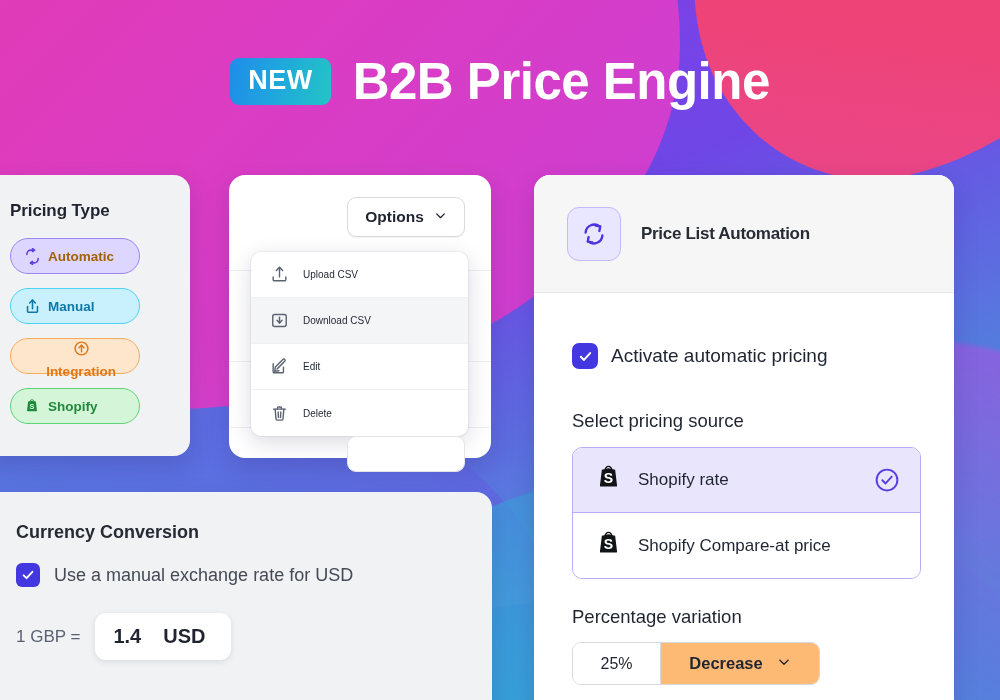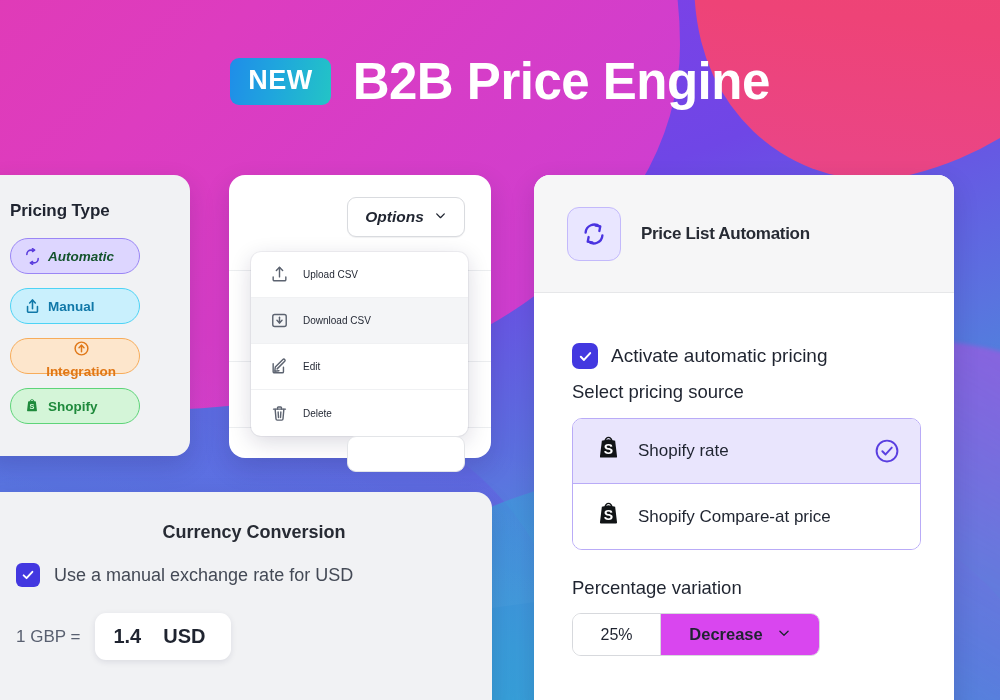--- a/index.html
+++ b/index.html
@@ -113,21 +113,21 @@
   .pill-list { margin-top: 17px; display: flex; flex-direction: column; gap: 14px; }
   .pill {
     width: 130px; height: 36px;
     border-radius: 18px;
     display: flex; align-items: center;
     gap: 7px; padding-left: 12px;
     font-size: 13.5px; font-weight: bold;
     border: 1.4px solid transparent;
   }
   .pill .glyph { display: flex; width: 18px; height: 18px; align-items: center; justify-content: center; flex: none; }
-  .pill-automatic  { background:#ddd6ff; border-color:#9a86f5; color:#14532d;font-style:italic; }
+  .pill-automatic  { background:#ddd6ff; border-color:#9a86f5; color:#a16207; }
   .pill-manual     { background:#c9f0fd; border-color:#4dd3f5; color:#1078a8; }
   .pill-integration{ background:#fde6cc; border-color:#f7ac5a; color:#e07818;flex-direction:column; }
   .pill-shopify    { background:#d4f5d8; border-color:#5ed479; color:#1f8a3c; }
 
   
   #card-options {
     left: 229px; top: 175px;
     width: 262px; height: 283px;
     background: #ffffff;
     padding: 0;
@@ -136,21 +136,21 @@
   .options-btn {
     position: absolute;
     left: 118px; top: 22px;
     width: 118px; height: 40px;
     background: #fff;
     border: 1px solid #d9dbdf;
     border-radius: 9px;
     box-shadow: 0 1px 1px rgba(20,20,40,.06);
     display: flex; align-items: center; justify-content: center;
     gap: 10px;
-    font-size: 15.5px; font-weight: bold; color: #1f2430; font-style: italic;
+    font-size: 15.5px; font-weight: bold; color: #1f2430;
   }
   .ghost-row {
     position: absolute; left: 0; right: 0;
     height: 1px; background: #eceef0;
   }
   .dropdown {
     position: absolute;
     left: 22px; top: 77px;
     width: 217px;
     background: #fff;
@@ -205,21 +205,21 @@
 
   .check-row { display: flex; align-items: center; gap: 13px; margin-top: 24px; }
   .checkbox {
     width: 26px; height: 26px; border-radius: 7px;
     background: #4338e0;
     display: flex; align-items: center; justify-content: center;
     flex: none;
   }
   .check-label { font-size: 19px; color: #1f2430; }
 
-  .sub-title { margin-top: 12px; font-size: 18.5px; color: #1f2430; }
+  .sub-title { margin-top: 41px; font-size: 18.5px; color: #1f2430; }
 
   .source-list {
     margin-top: 15px;
     border: 1px solid #b9abf7;
     border-radius: 10px;
     overflow: hidden;
   }
   .source-item {
     height: 65px;
     display: flex; align-items: center;
@@ -243,30 +243,30 @@
   .pct-value {
     width: 88px;
     display: flex; align-items: center; justify-content: center;
     background: #fff; font-size: 16px; color: #1f2430;
     border-right: 1px solid #d7d9dd;
   }
   .pct-select {
     flex: 1;
     display: flex; align-items: center; justify-content: center;
     gap: 14px;
-    background: #d946ef; font-size: 16.5px; font-weight: bold; color: #1f2430;
+    background: #fdba74; font-size: 16.5px; font-weight: bold; color: #1f2430;
   }
 
   
   #card-currency {
     left: -16px; top: 492px;
     width: 508px; height: 224px;
     padding: 30px 0 0 32px;
   }
-  .cur-title { font-size: 18px; font-weight: bold; color: #272b34; text-align: center; }
+  .cur-title { font-size: 18px; font-weight: bold; color: #272b34; }
   .cur-check { margin-top: 20px; display: flex; align-items: center; gap: 14px; }
   .cur-check .checkbox { width: 24px; height: 24px; border-radius: 6px; }
   .cur-check-label { font-size: 18px; color: #444a56; }
   .cur-rate { margin-top: 26px; display: flex; align-items: center; gap: 15px; }
   .cur-rate-label { font-size: 17px; color: #596070; }
   .cur-input {
     width: 136px; height: 47px;
     background: #fff;
     border-radius: 11px;
     box-shadow: 0 2px 6px rgba(30,25,70,.10);

